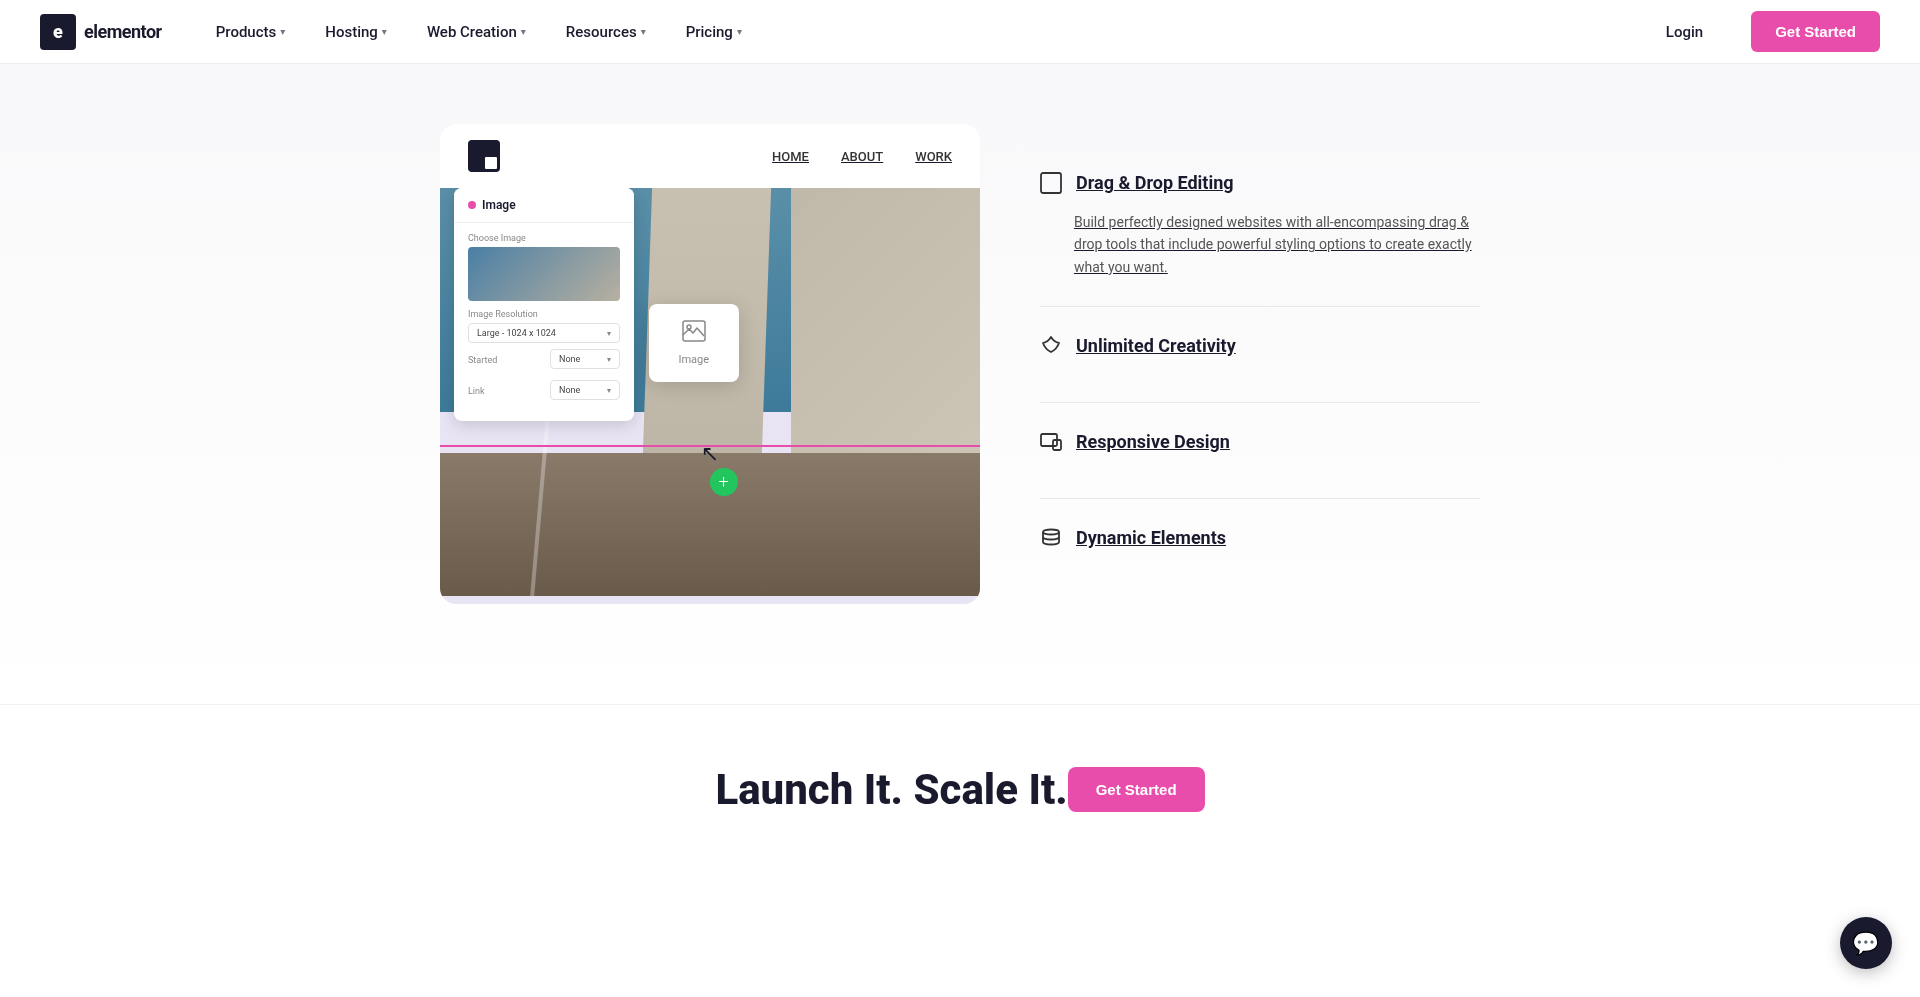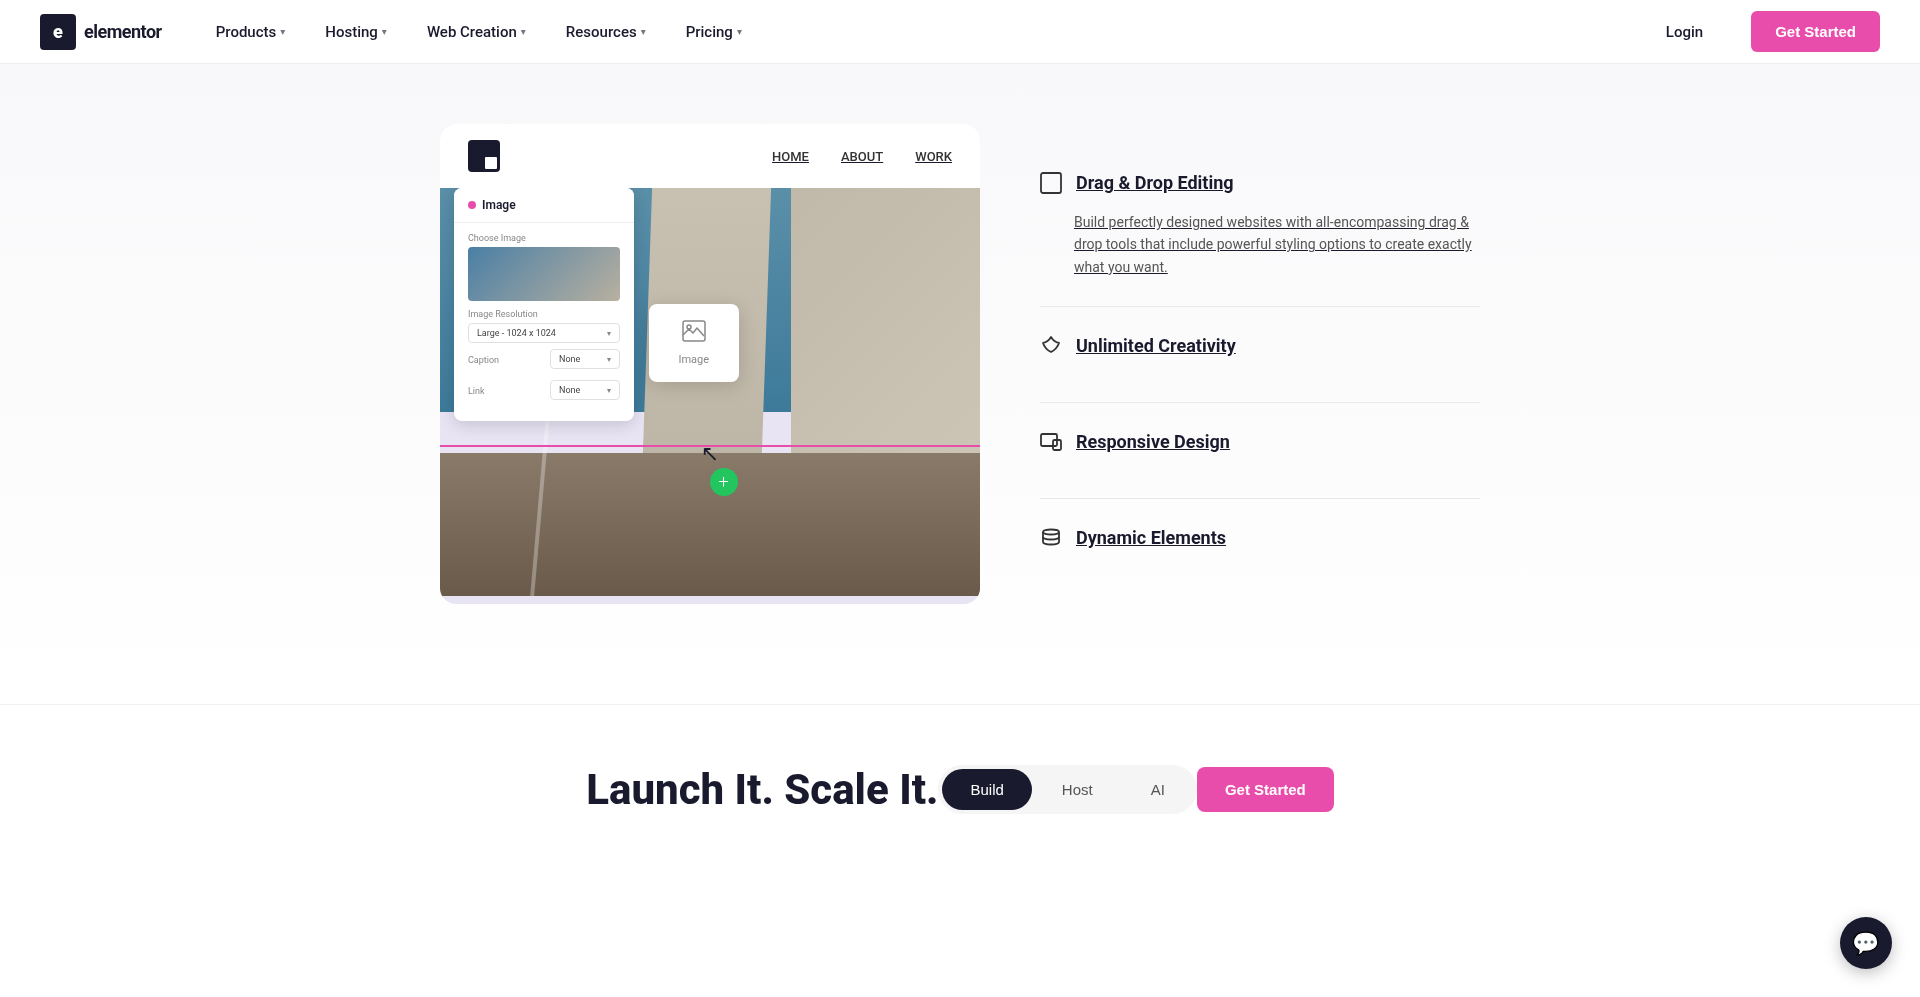--- a/index.html
+++ b/index.html
@@ -256,21 +256,21 @@
             <div class="panel-label">Choose Image</div>
             <div class="panel-img-thumb">
               <div style="width:100%;height:100%;background:linear-gradient(135deg,#4a7fa5 0%,#b8b0a0 100%);"></div>
             </div>
             <div class="panel-label">Image Resolution</div>
             <div class="panel-field">
               <span style="font-size:9px;">Large - 1024 x 1024</span>
               <span class="panel-select-arrow">▾</span>
             </div>
             <div class="panel-row-inline">
-              <span class="panel-label">Caption</span>
+              <span class="panel-label">Started</span>
               <div class="panel-field" style="min-width:70px;">
                 <span style="font-size:9px;">None</span>
                 <span class="panel-select-arrow">▾</span>
               </div>
             </div>
             <div class="panel-row-inline">
               <span class="panel-label">Link</span>
               <div class="panel-field" style="min-width:70px;">
                 <span style="font-size:9px;">None</span>
                 <span class="panel-select-arrow">▾</span>
@@ -343,27 +343,20 @@
             </svg>
           </span>
           <span class="feature-title">Dynamic Elements</span>
         </div>
       </div>
     </div>
   </section>
 
   <section class="bottom-section">
     <h2 class="bottom-title">Launch It. Scale It.</h2>
-    <div class="bottom-tabs-area">
-      <div class="tabs-group">
-        <button class="tab-btn active">Build</button>
-        <button class="tab-btn">Host</button>
-        <button class="tab-btn">AI</button>
-      </div>
-    </div>
     <button class="bottom-cta">Get Started</button>
   </section>
 
 </div>
 
 <div class="chat-widget">
   <span class="chat-widget-icon">💬</span>
 </div>
 
 </body></html>

